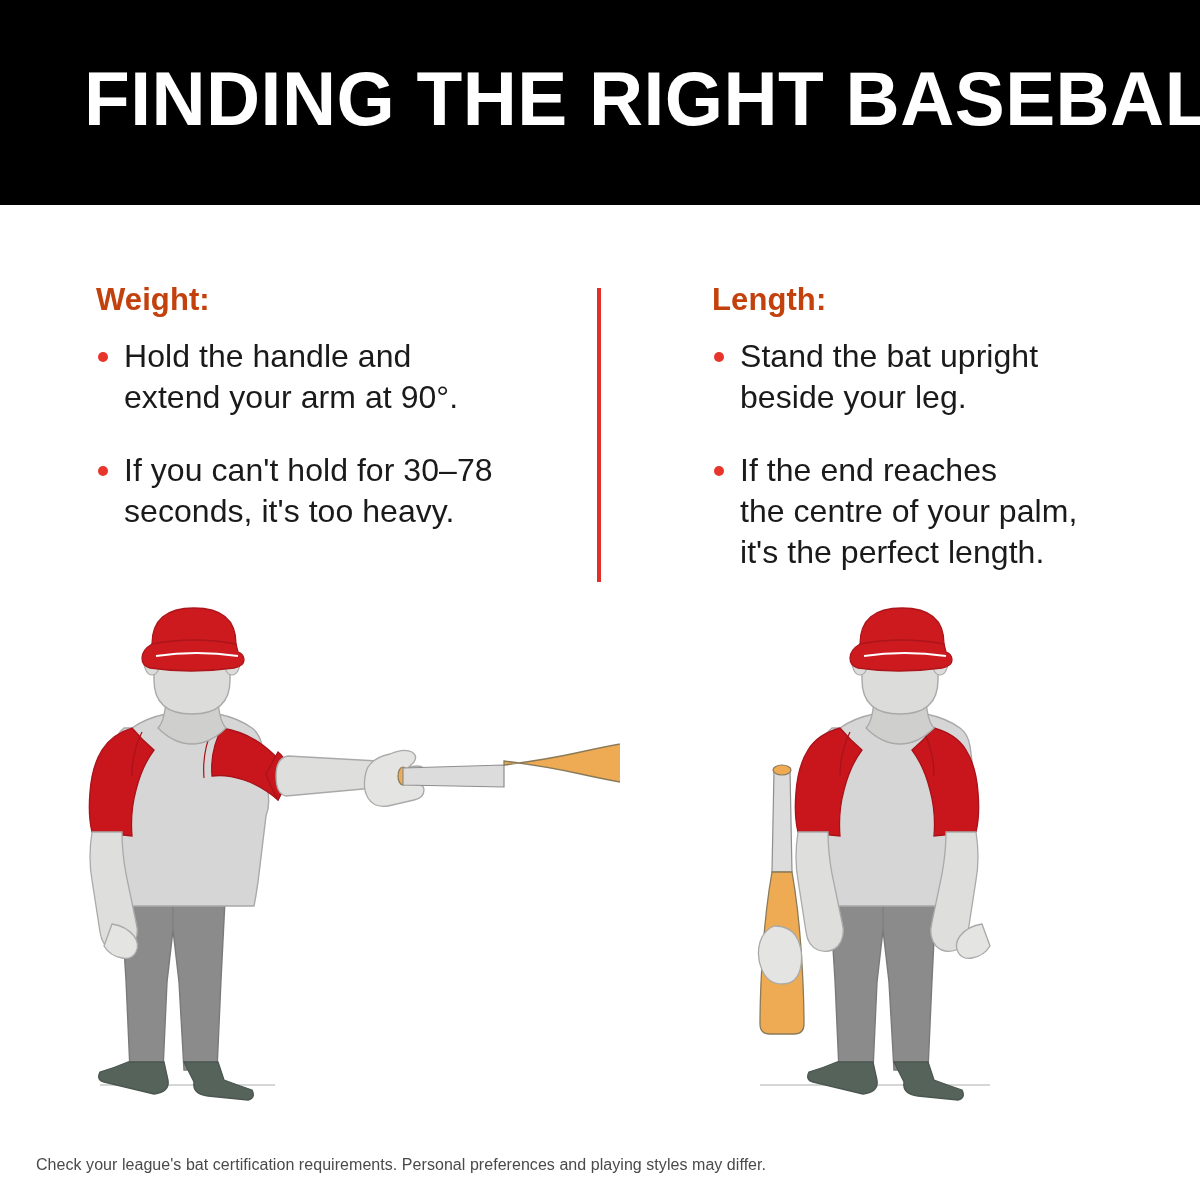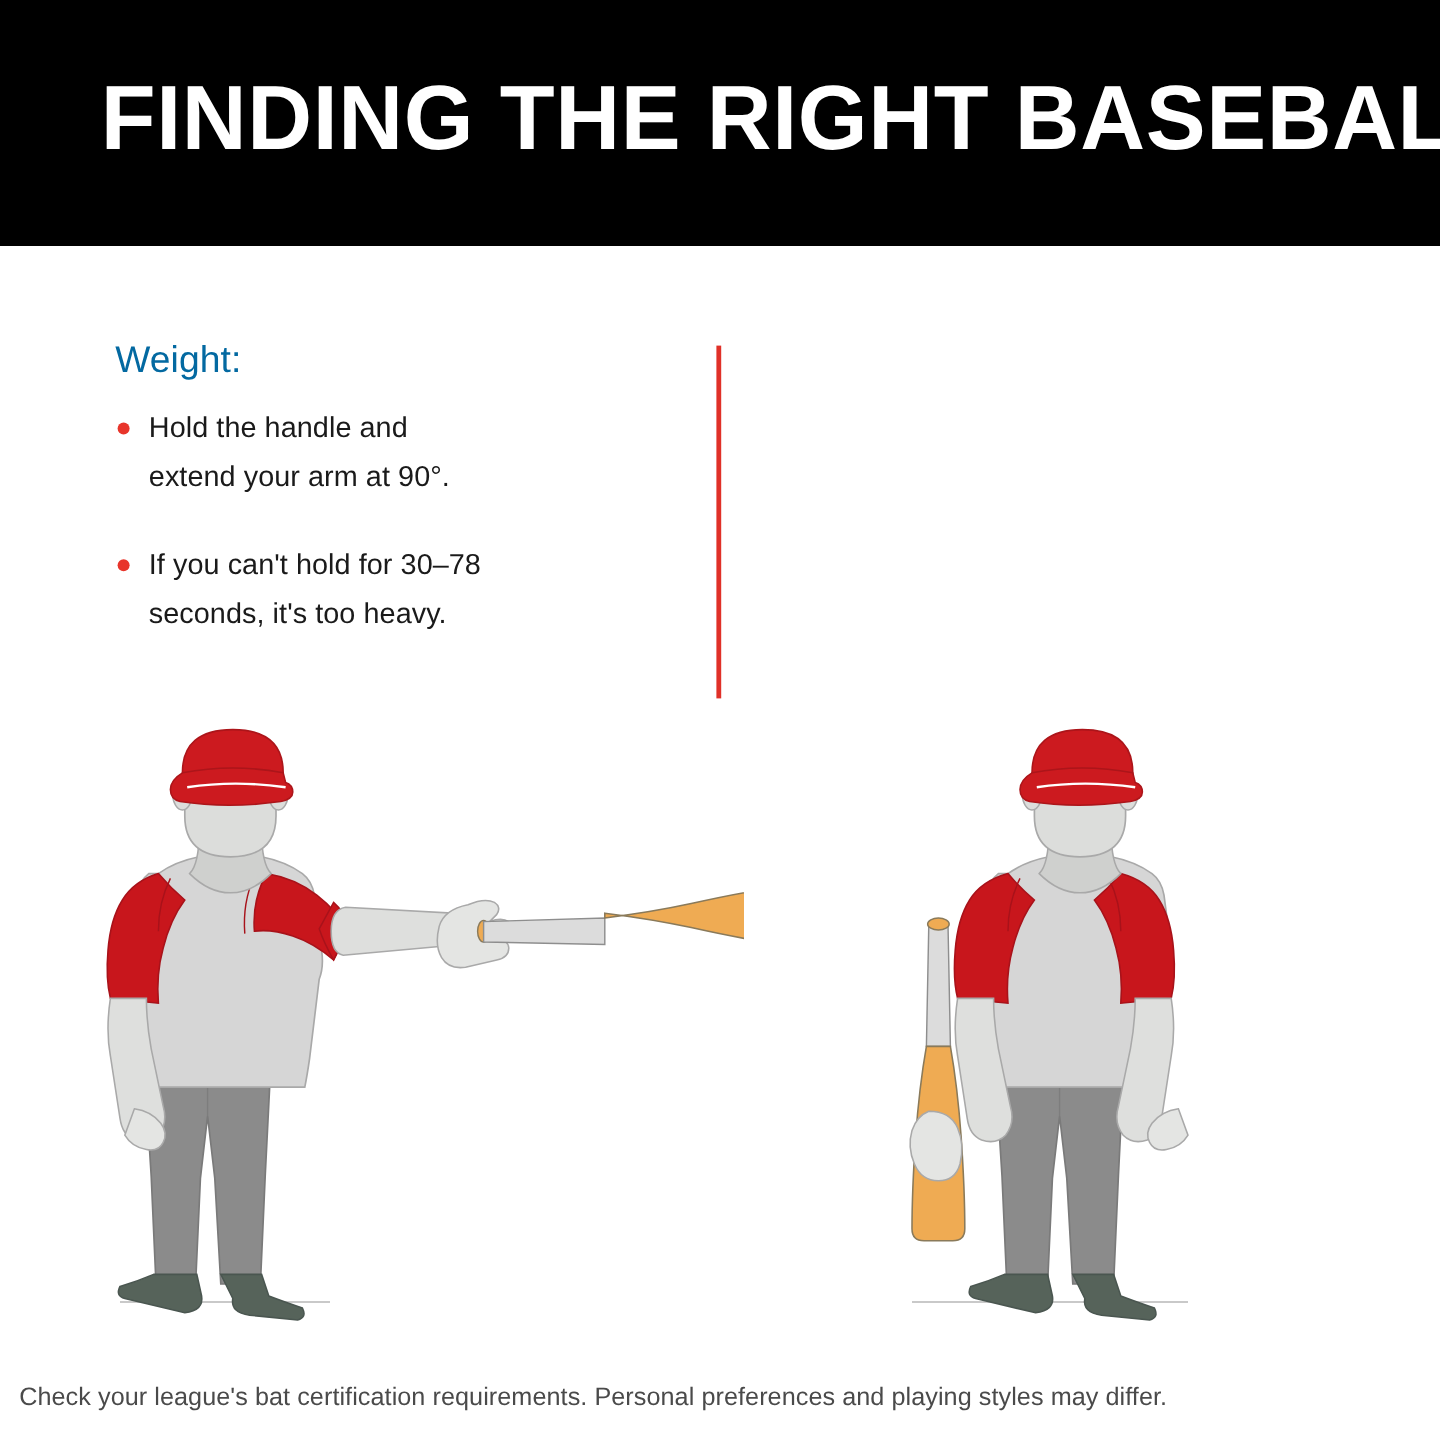--- a/index.html
+++ b/index.html
@@ -53,35 +53,35 @@
   }
   .column {
     position: absolute;
     top: 0;
   }
   #col-weight { left: 96px; width: 470px; }
   #col-length { left: 712px; width: 400px; }
 
   .col-heading {
     font-size: 31px;
-    font-weight: 400;
-    color: #0369a1;
+    font-weight: 700;
+    color: #c2410c;
     margin: 0 0 18px 0;
     letter-spacing: 0.1px;
   }
   .bullet-list {
     list-style: none;
     margin: 0;
     padding: 0;
   }
   .bullet-item {
     position: relative;
     padding-left: 28px;
     margin-bottom: 32px;
-    font-size: 24px;
+    font-size: 32px;
     line-height: 41px;
     color: #1a1a1a;
     letter-spacing: 0.05px;
   }
   .bullet-item:last-child { margin-bottom: 0; }
   .bullet-dot {
     position: absolute;
     left: 2px;
     top: 16px;
     width: 10px;
@@ -108,24 +108,24 @@
     width: 1200px;
     height: 510px;
   }
   .figure-svg { display: block; }
   #fig-left  { position: absolute; left: 60px;  top: 0; }
   #fig-right { position: absolute; left: 740px; top: 0; }
 
   
   #footer-note {
     position: absolute;
-    left: 16px;
+    left: 36px;
     top: 1152px;
     width: 1150px;
-    font-size: 21px;
+    font-size: 16px;
     line-height: 26px;
     color: #4a4a4a;
     letter-spacing: 0.05px;
   }
 </style>
 </head>
 <body>
 
 <div id="page">
 
@@ -144,20 +144,36 @@
 extend your arm at 90°.</span>
         </li>
         <li class="bullet-item">
           <span class="bullet-dot"></span>
           <span class="bullet-text">If you can't hold for 30–78
 seconds, it's too heavy.</span>
         </li>
       </ul>
     </div>
 
+    <div class="column" id="col-length">
+      <h2 class="col-heading">Length:</h2>
+      <ul class="bullet-list">
+        <li class="bullet-item">
+          <span class="bullet-dot"></span>
+          <span class="bullet-text">Stand the bat upright
+beside your leg.</span>
+        </li>
+        <li class="bullet-item">
+          <span class="bullet-dot"></span>
+          <span class="bullet-text">If the end reaches
+the centre of your palm,
+it's the perfect length.</span>
+        </li>
+      </ul>
+    </div>
   </div>
 
   <div id="divider"></div>
 
   <div id="illustrations">
 
     <svg id="fig-left" class="figure-svg" width="560" height="510" viewBox="0 0 560 510">
       <g>
 
         <line x1="40" y1="485" x2="215" y2="485" stroke="#c9c9c9" stroke-width="1.6"></line>

